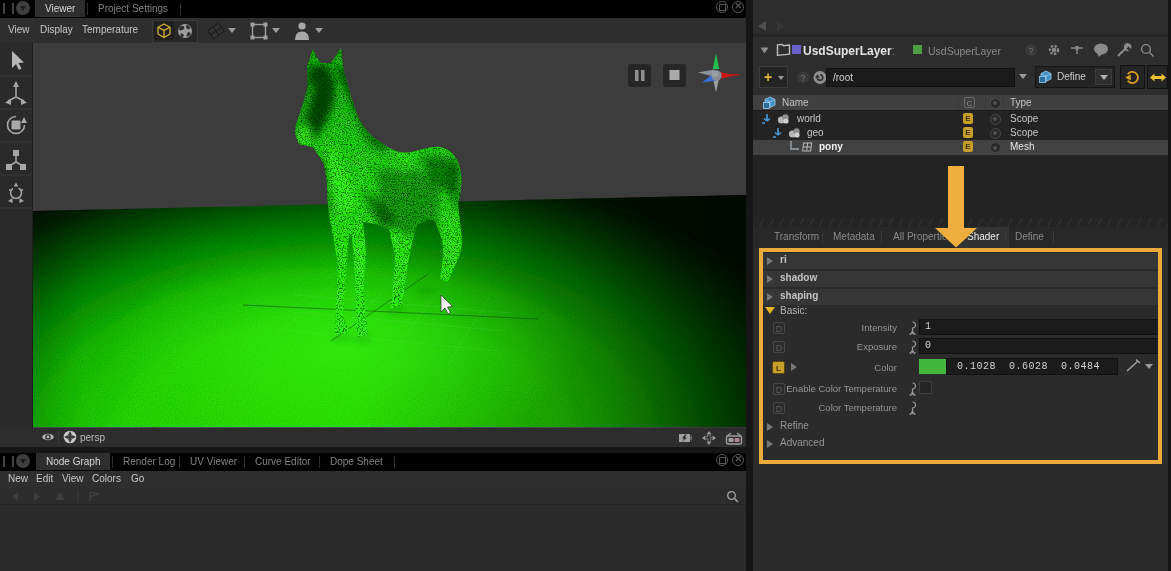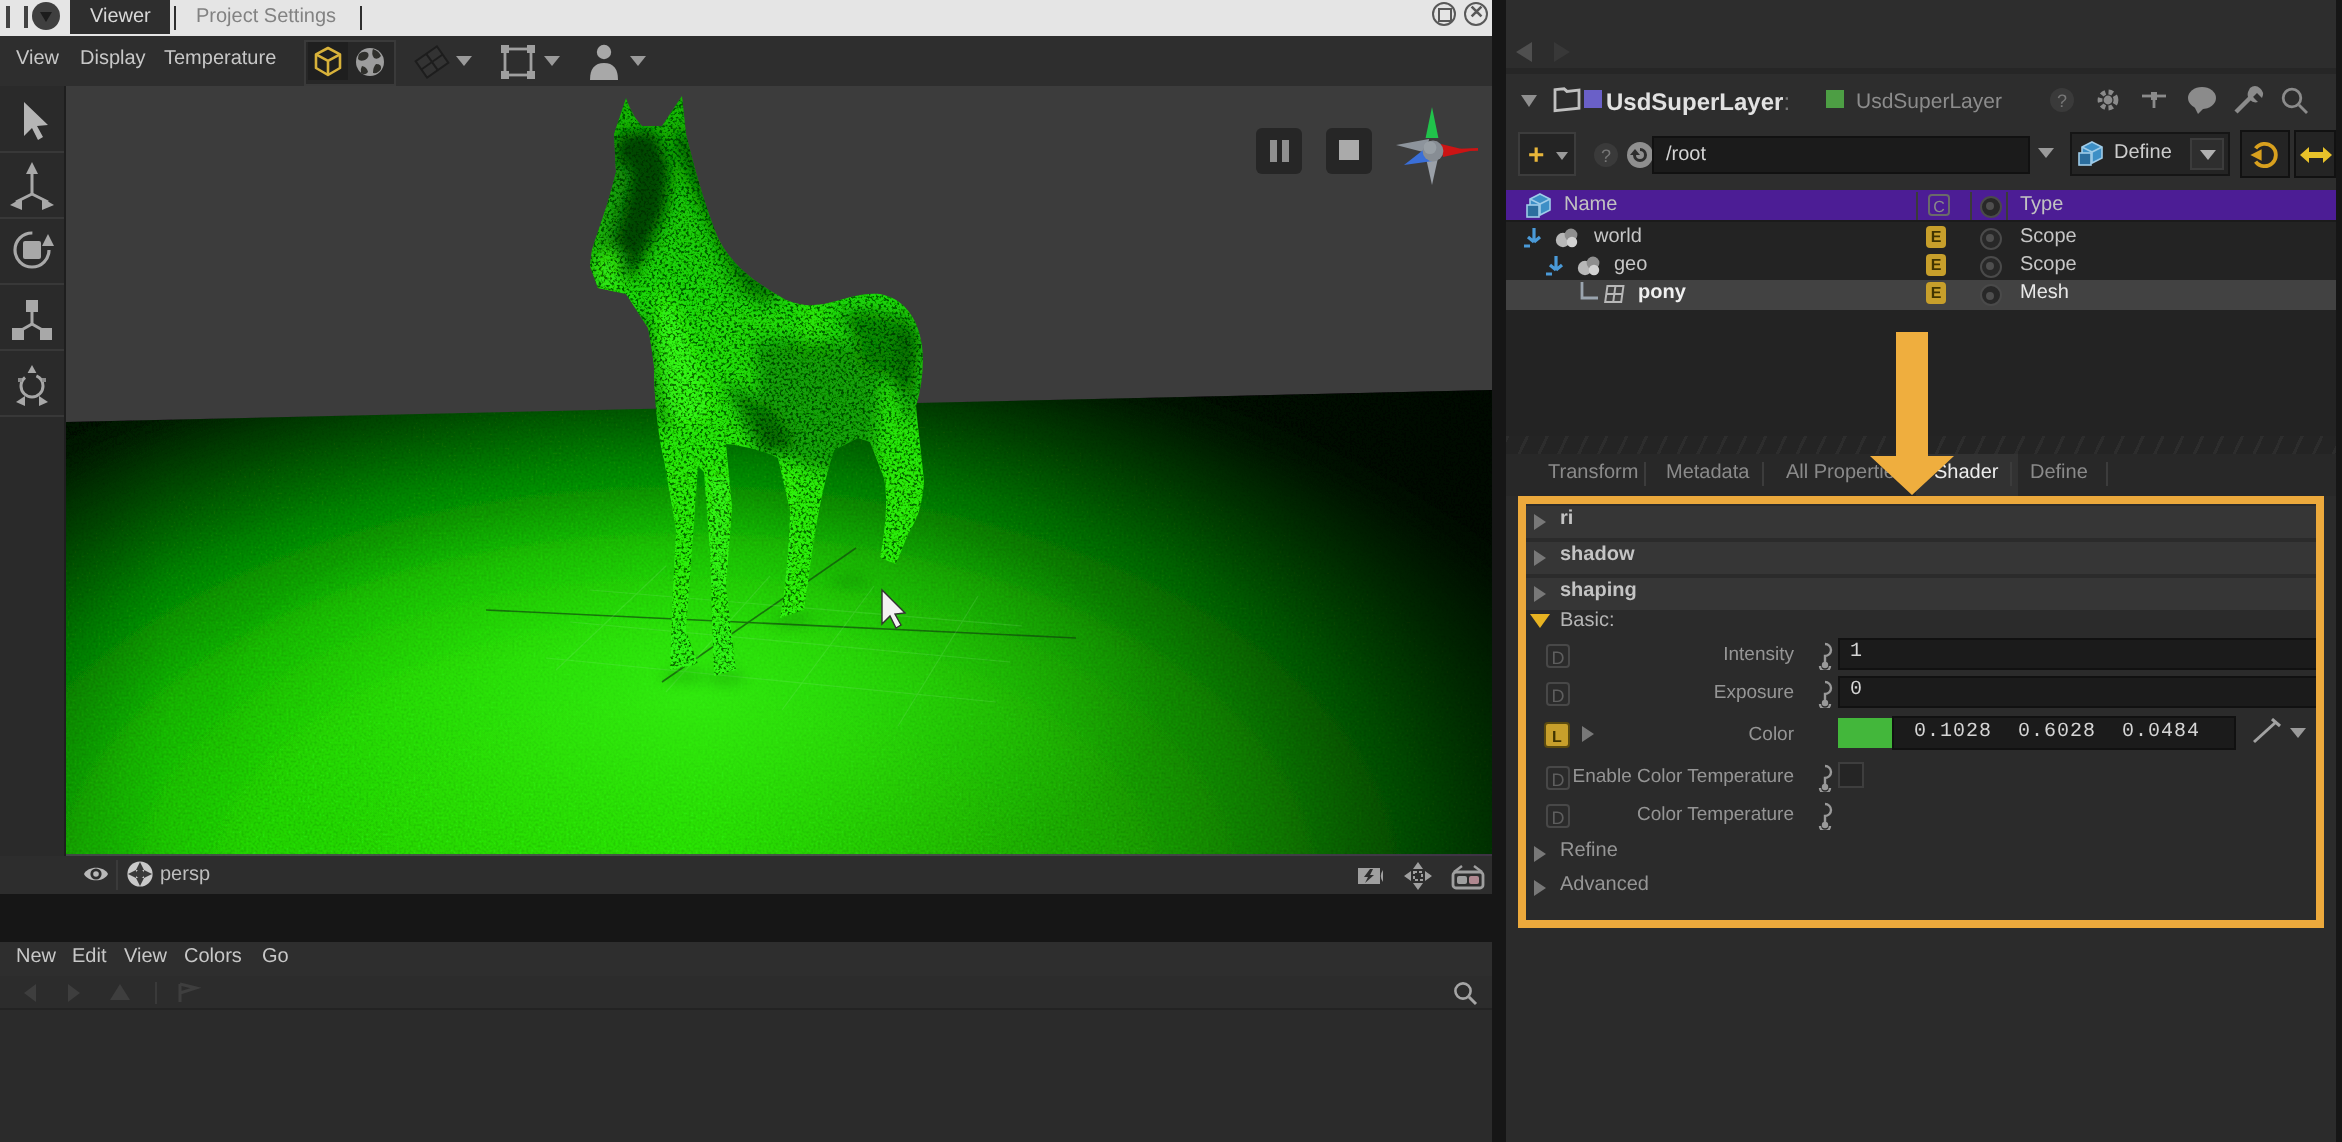--- a/index.html
+++ b/index.html
@@ -1,19 +1,19 @@
 <!DOCTYPE html>
 <html><head>
 <meta charset="utf-8">
 <style>
 html,body{margin:0;padding:0;background:#161616;}
 #root{position:relative;width:1171px;height:571px;overflow:hidden;background:#161616;
   font-family:"Liberation Sans",sans-serif;font-size:10px;color:#c8c8c8;}
 .ab{position:absolute;}
-.tabbar{background:#e5e5e5;height:34px;}
+.tabbar{background:#000000;height:34px;}
 .tab{position:absolute;top:0;height:17px;line-height:17px;padding:0 10px;color:#828282;}
 .tab.act{background:#2e2e2e;color:#d8d8d8;}
 .tsep{position:absolute;top:3px;height:12px;width:1px;background:#2e2e2e;}
 .grip{position:absolute;top:3px;left:3px;width:7px;height:11px;
   border-left:2px solid #424242;border-right:2px solid #424242;}
 .pmenu{position:absolute;top:1px;width:14px;height:14px;border-radius:50%;background:#3f3f3f;}
 .pmenu:after{content:"";position:absolute;left:4px;top:5px;border-left:3.5px solid transparent;
   border-right:3.5px solid transparent;border-top:5px solid #1c1c1c;}
 .wbtn{position:absolute;top:1px;width:12px;height:12px;border-radius:50%;border:1.5px solid #585858;box-sizing:border-box;}
 .wbtn.sq:after{content:"";position:absolute;left:2px;top:2px;width:5px;height:5px;border:1px solid #585858;}
@@ -328,20 +328,36 @@
       <g transform="translate(47,1)">
         <path d="M1 4 L5 1 M15 4 L11 1" stroke="#9f9f9f" stroke-width="1.2" fill="none"></path>
         <rect x="0.5" y="4" width="15" height="8" rx="1.5" fill="none" stroke="#9f9f9f" stroke-width="1.4"></rect>
         <rect x="2.5" y="6" width="5" height="4" rx="1"></rect>
         <rect x="8.5" y="6" width="5" height="4" rx="1" fill="#b08890"></rect>
       </g>
     </g>
   </svg>
 </div>
 
+<div class="ab tabbar" style="left:0;top:453px;width:746px;">
+  <div class="grip"></div>
+      <div class="pmenu" style="left:16px;"></div>
+  <div class="tab act" style="left:36px;">Node Graph</div>
+  <div class="tab" style="left:113px;">Render Log</div>
+  <div class="tab" style="left:180px;">UV Viewer</div>
+  <div class="tab" style="left:245px;">Curve Editor</div>
+  <div class="tab" style="left:320px;">Dope Sheet</div>
+  <div class="tsep" style="left:112px;"></div>
+      <div class="tsep" style="left:179px;"></div>
+  <div class="tsep" style="left:244px;"></div>
+      <div class="tsep" style="left:319px;"></div>
+      <div class="tsep" style="left:394px;"></div>
+  <div class="wbtn sq" style="left:716px;"></div>
+      <div class="wbtn x" style="left:732px;"></div>
+</div>
 <div class="ab" style="left:0;top:471px;width:746px;height:17px;background:#2e2e2e;">
   <span class="ab" style="left:8px;top:2px;">New</span>
       <span class="ab" style="left:36px;top:2px;">Edit</span>
   <span class="ab" style="left:62px;top:2px;">View</span>
       <span class="ab" style="left:92px;top:2px;">Colors</span>
   <span class="ab" style="left:131px;top:2px;">Go</span>
 </div>
 <div class="ab" style="left:0;top:488px;width:746px;height:17px;background:#2c2c2c;border-bottom:1px solid #232323;box-sizing:border-box;">
   <svg class="ab" style="left:8px;top:2px;" width="120" height="13" viewBox="0 0 120 13">
     <g fill="#3e3e3e">
@@ -442,21 +458,21 @@
   </div>
   <div class="ab" style="left:394px;top:2px;width:21px;height:24px;background:#242424;border:1px solid #111;box-sizing:border-box;">
     <svg class="ab" style="left:1px;top:5px;" width="18" height="13" viewBox="0 0 18 13">
       <path d="M1 6.5 L5.5 2.5 L5.5 5 L12.5 5 L12.5 2.5 L17 6.5 L12.5 10.5 L12.5 8 L5.5 8 L5.5 10.5 Z" fill="#e8c22a"></path>
     </svg>
   </div>
 </div>
 
 <div class="ab" style="left:753px;top:95px;width:415px;height:123px;background:#232323;">
 
-  <div class="ab" style="left:0;top:0;width:415px;height:16px;background:#4c1d95;border-bottom:1px solid #1b1b1b;box-sizing:border-box;">
+  <div class="ab" style="left:0;top:0;width:415px;height:16px;background:#404040;border-bottom:1px solid #1b1b1b;box-sizing:border-box;">
     <div class="ab" style="left:205px;top:1px;width:1px;height:14px;background:#3a3a3a;"></div>
     <div class="ab" style="left:232px;top:1px;width:1px;height:14px;background:#3a3a3a;"></div>
     <div class="ab" style="left:250px;top:1px;width:1px;height:14px;background:#3a3a3a;"></div>
     <svg class="ab" style="left:10px;top:1px;" width="14" height="14" viewBox="0 0 14 14">
       <g stroke="#9ecbe8" stroke-width="0.8">
             <path d="M7 1 L12 3.5 L12 9 L7 11.5 L2 9 L2 3.5 Z" fill="#3d8fc6"></path>
       <path d="M2 3.5 L7 6 L12 3.5 M7 6 L7 11.5" fill="none"></path>
           </g>
       <rect x="0.5" y="6.5" width="6" height="6" fill="#2c6e9e" stroke="#9ecbe8" stroke-width="0.8"></rect>
     </svg>

